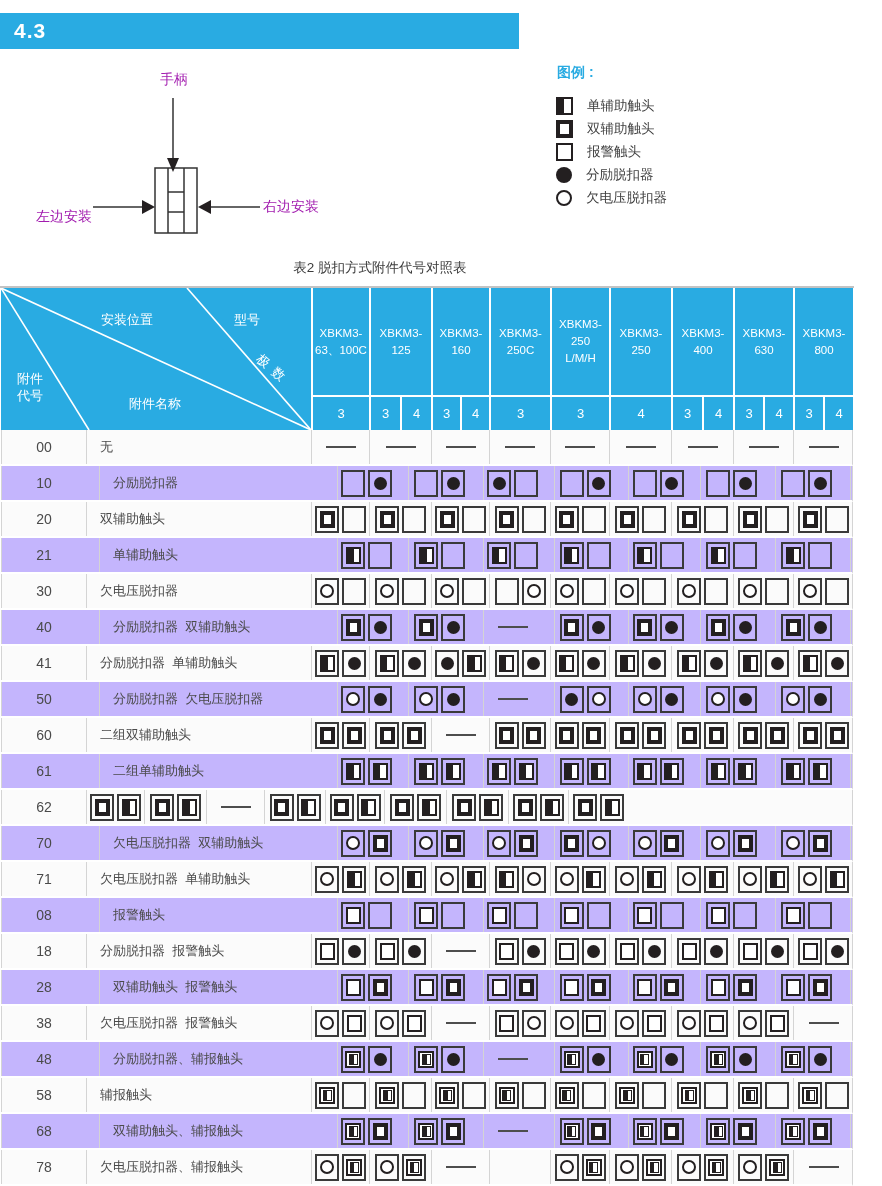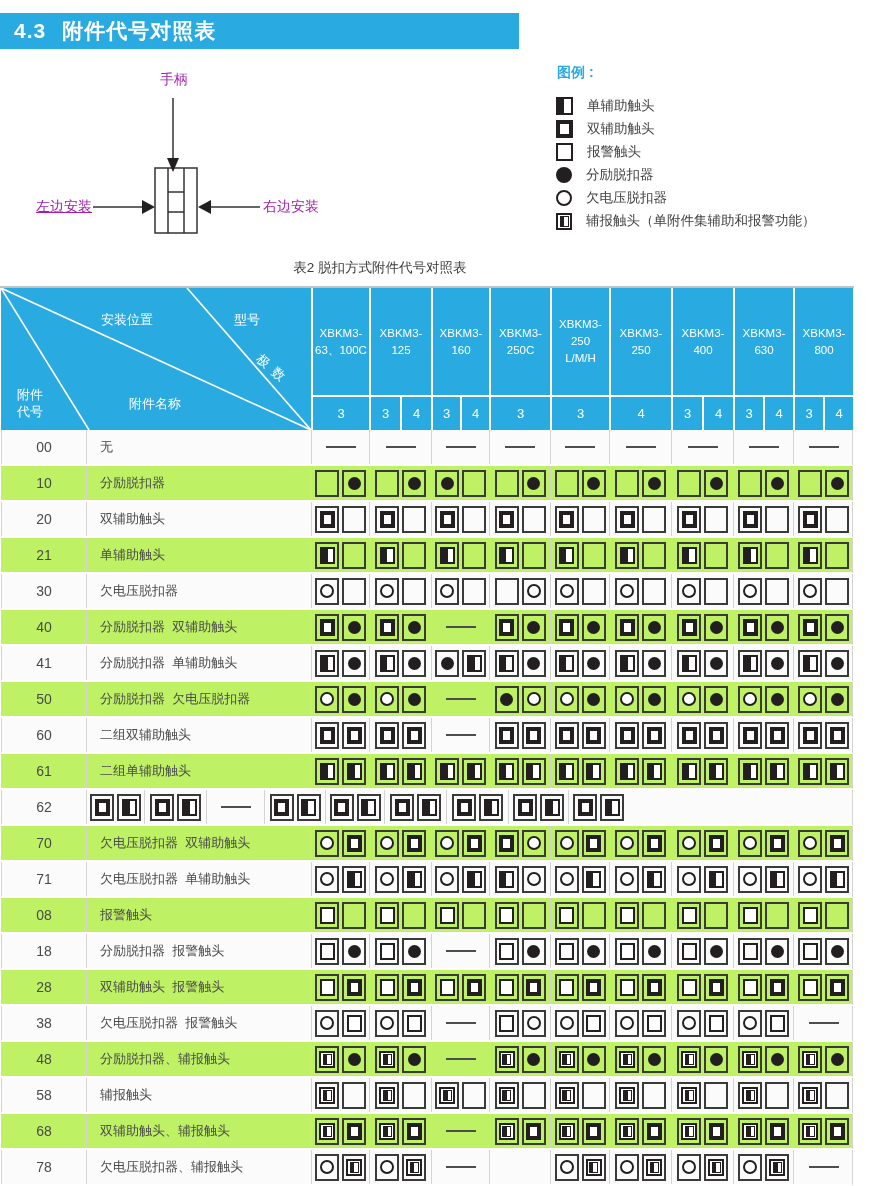--- a/index.html
+++ b/index.html
@@ -8,21 +8,21 @@
 
   
   .title-bar{position:absolute;left:0;top:13px;width:519px;height:36px;background:#29abe2;
              display:flex;align-items:center;padding-left:14px;box-sizing:border-box;
              color:#fff;font-size:21px;font-weight:bold;letter-spacing:1px;}
   .title-bar .sec{margin-right:16px;}
 
   
   .diagram-label{position:absolute;font-size:14px;color:#a21caf;}
   #handle-label{left:156px;top:71px;width:36px;text-align:center;}
-  #left-label{left:36px;top:198px;text-decoration:underline;}
+  #left-label{left:36px;top:208px;}
   #right-label{left:263px;top:198px;}
   .diagram-svg{position:absolute;left:0;top:60px;}
 
   
   .legend-title{position:absolute;left:557px;top:64px;font-size:14px;font-weight:bold;color:#29abe2;}
   .legend-items{position:absolute;left:556px;top:97px;display:flex;flex-direction:column;gap:5px;}
   .legend-item{display:flex;align-items:center;gap:14px;height:18px;}
   .legend-item .lbl{font-size:13.5px;color:#3f3f3f;}
 
   
@@ -30,36 +30,36 @@
            font-size:13.5px;color:#3c3c3c;}
 
   
   .table-top-line{position:absolute;left:0;top:286px;width:882px;height:2px;background:#c3c3c3;}
   .t-header{position:absolute;left:1px;top:288px;width:852px;height:142px;display:flex;background:#29abe2;justify-content:flex-end;}
   .corner-cell{position:relative;width:310px;flex:none;}
   .corner-cell svg{position:absolute;left:0;top:0;}
   .corner-lbl{position:absolute;color:#fff;font-size:13px;line-height:1.3;}
   #lbl-install{left:100px;top:24px;}
   #lbl-model{left:233px;top:24px;}
-  #lbl-code{left:16px;top:99px;width:30px;}
+  #lbl-code{left:16px;top:83px;width:30px;}
   #lbl-name{left:128px;top:108px;}
   #lbl-poles{left:252px;top:74px;transform:rotate(40deg);letter-spacing:7px;}
 
   .model-col{border-left:2px solid #fff;display:flex;flex-direction:column;box-sizing:border-box;}
   .model-name{flex:1;display:flex;flex-direction:column;align-items:center;justify-content:center;
               color:#fff;font-size:11.5px;line-height:1.45;text-align:center;}
   .pole-row{height:33px;border-top:2px solid #fff;display:flex;}
   .pole-cell{flex:1;display:flex;align-items:center;justify-content:center;color:#fff;font-size:13px;}
   .pole-cell + .pole-cell{border-left:2px solid #fff;}
 
   .t-body{position:absolute;left:1px;top:430px;width:852px;}
   .t-row{display:flex;height:36px;box-sizing:border-box;border-bottom:2px solid #fff;
          border-right:1px solid #d4d4d4;}
   .t-row.even{background:#fbfbfb;}
-  .t-row.odd{background:#bef264;}
+  .t-row.odd{background:#c4b5fd;gap:13px;}
   .c-code{width:85px;flex:none;display:flex;align-items:center;justify-content:center;
           font-size:14px;color:#4a4a4a;border-left:1px solid #d4d4d4;box-sizing:border-box;}
   .c-name{width:225px;flex:none;display:flex;align-items:center;padding-left:13px;
           font-size:13px;color:#4a4a4a;border-left:1px solid #d4d4d4;box-sizing:border-box;
           white-space:pre;}
   .c-diag{flex:none;display:flex;align-items:center;justify-content:center;
           border-left:1px solid #d4d4d4;box-sizing:border-box;}
   .dash{width:30px;height:0;border-top:2px solid #4d4d4d;}
   .diagram{display:flex;gap:3px;}
   .comp{width:24px;height:27px;border:2px solid #3a3a3a;box-sizing:border-box;
@@ -81,21 +81,20 @@
   .legend-item .sym-shunt,.legend-item .sym-uv{width:16px;height:16px;}
   .legend-item .sym-alarm,.legend-item .sym-single,.legend-item .sym-double{width:17px;height:18px;}
 </style>
 </head>
 <body>
 
 <div id="page">
 
   <div class="title-bar">
     <span class="sec">4.3</span>
-    <span>附件代号对照表</span>
   </div>
 
   <span class="diagram-label" id="handle-label">手柄</span>
   <span class="diagram-label" id="left-label">左边安装</span>
   <span class="diagram-label" id="right-label">右边安装</span>
   <svg class="diagram-svg" width="340" height="190" viewBox="0 0 340 190">
     <g stroke="#333" stroke-width="1.5" fill="none">
       <line x1="173" y1="38" x2="173" y2="99"></line>
       <rect x="155" y="108" width="42" height="65"></rect>
       <line x1="168" y1="108" x2="168" y2="173"></line>
@@ -126,24 +125,20 @@
         <span class="sym sym-alarm"></span>
         <span class="lbl">报警触头</span>
       </div>
       <div class="legend-item">
         <span class="sym sym-shunt"></span>
         <span class="lbl">分励脱扣器</span>
       </div>
       <div class="legend-item">
         <span class="sym sym-uv"></span>
         <span class="lbl">欠电压脱扣器</span>
-      </div>
-      <div class="legend-item">
-        <span class="sym sym-auxalarm"></span>
-        <span class="lbl">辅报触头（单附件集辅助和报警功能）</span>
       </div>
     </div>
 
   <div class="caption">表2 脱扣方式附件代号对照表</div>
 
   <div class="table-top-line"></div>
 
   <div class="t-header">
     <div class="corner-cell">
       <svg width="310" height="142" viewBox="0 0 310 142">

